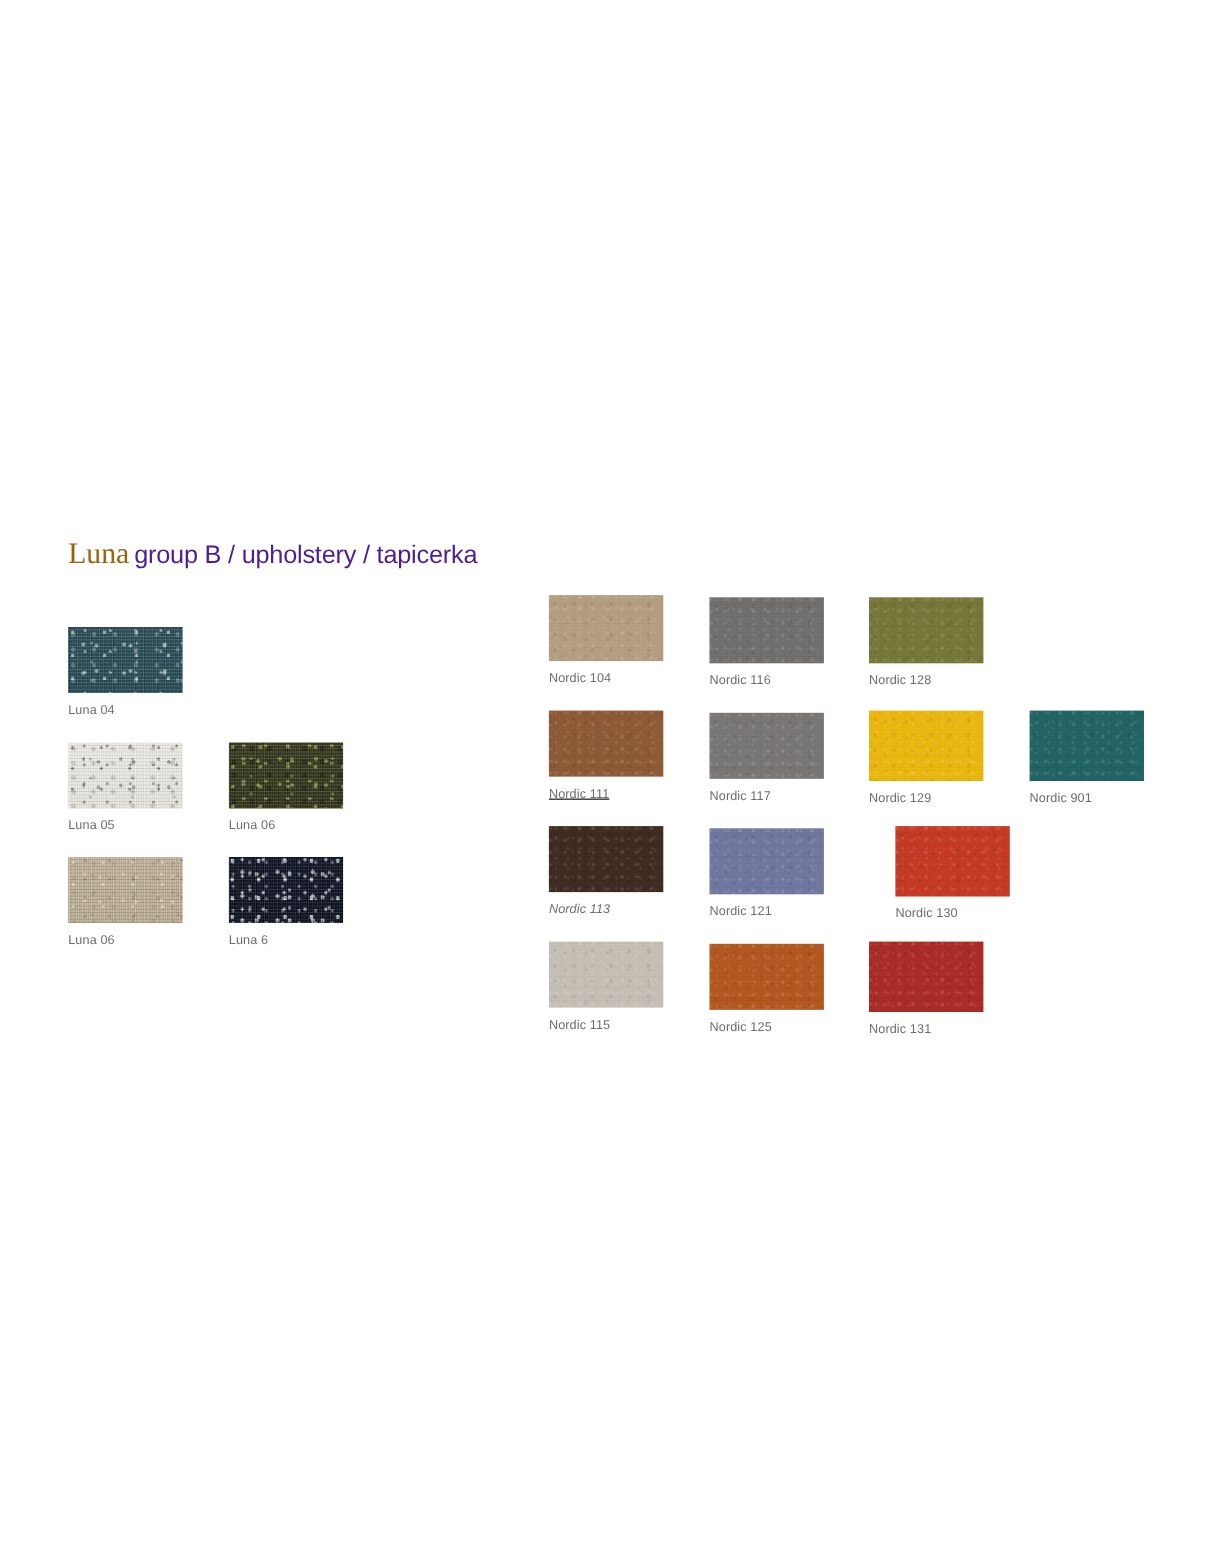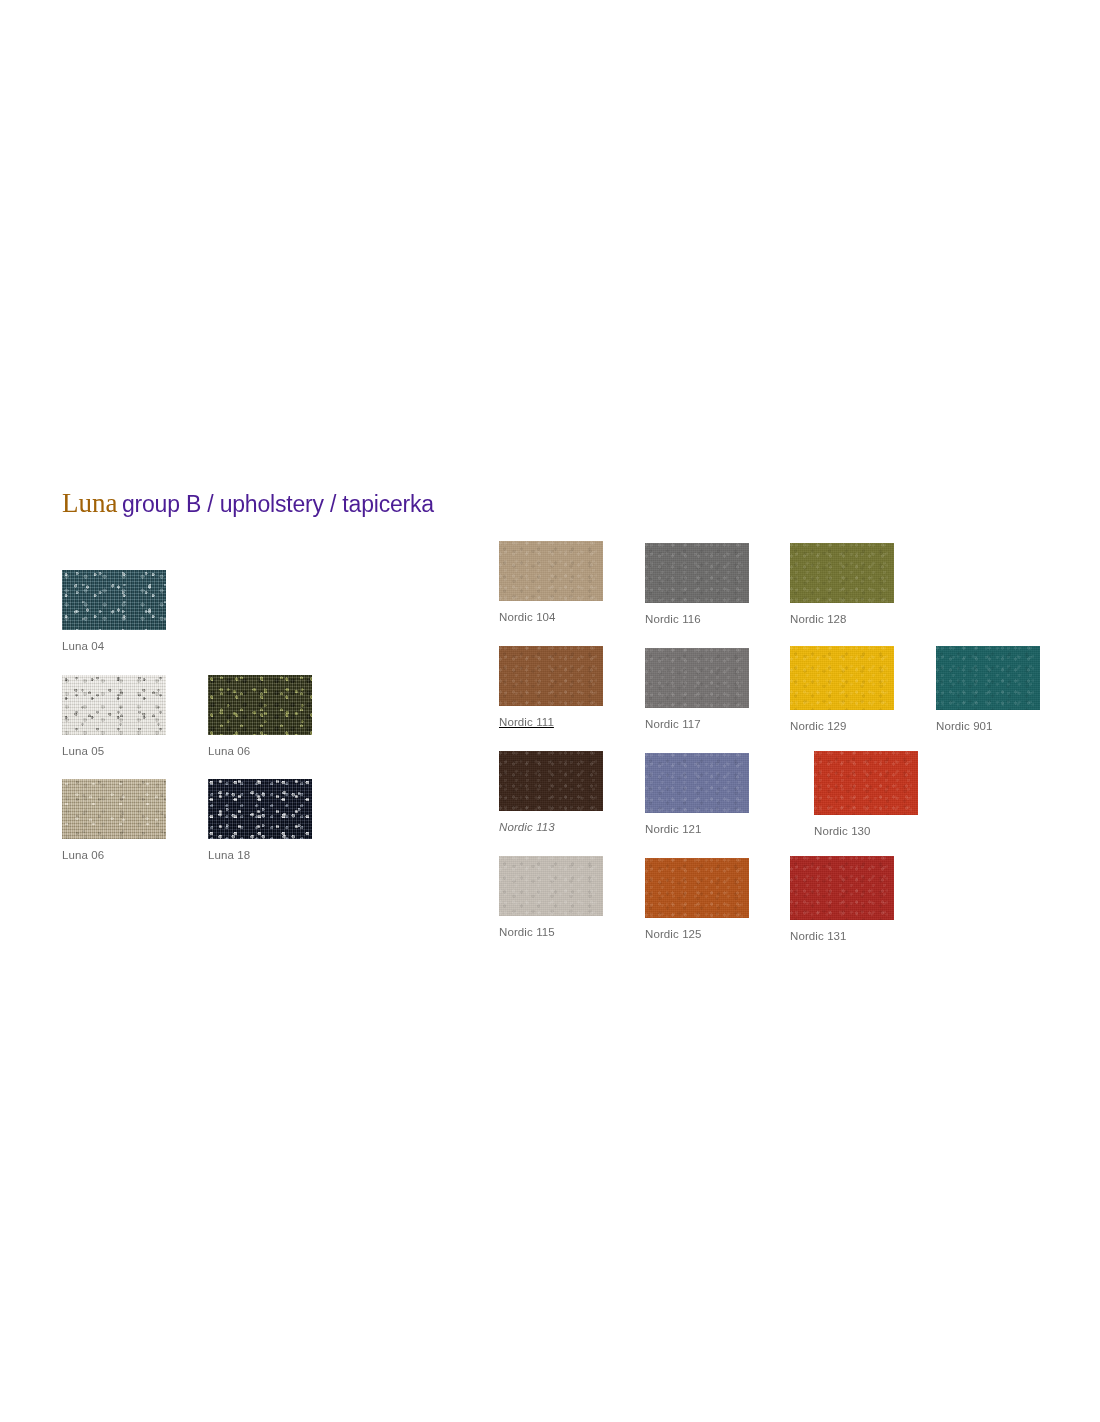--- a/index.html
+++ b/index.html
@@ -209,21 +209,21 @@
         <div class="swatch">
           <div class="tex tex-luna06"></div>
         </div>
         <div class="label">Luna 06</div>
       </div>
 
       <div class="cell" style="left:146px; top:262px;">
         <div class="swatch">
           <div class="tex tex-luna10"></div>
         </div>
-        <div class="label">Luna 18</div>
+        <div class="label">Luna 6</div>
       </div>
 
     </div>
   </div>
 
   <div class="section" style="left:499px; top:487px;">
 
     <div class="grid" style="position:relative; width:560px; height:430px;">
 
       <div class="cell" style="left:0px; top:54px;">

